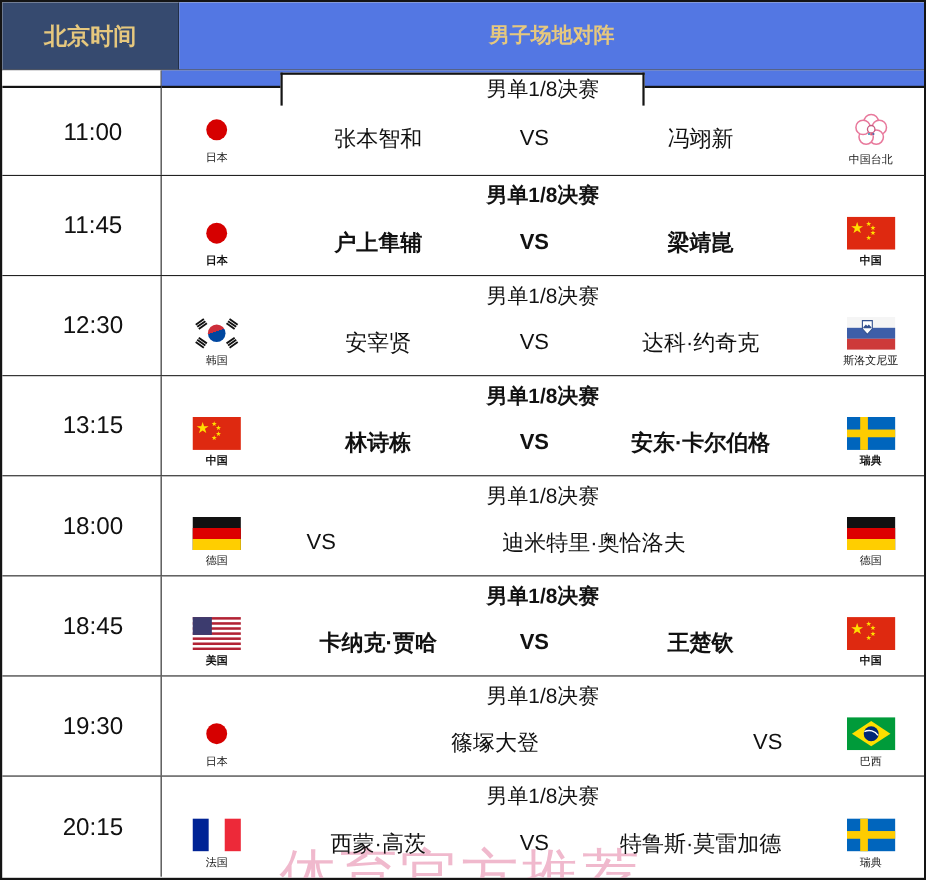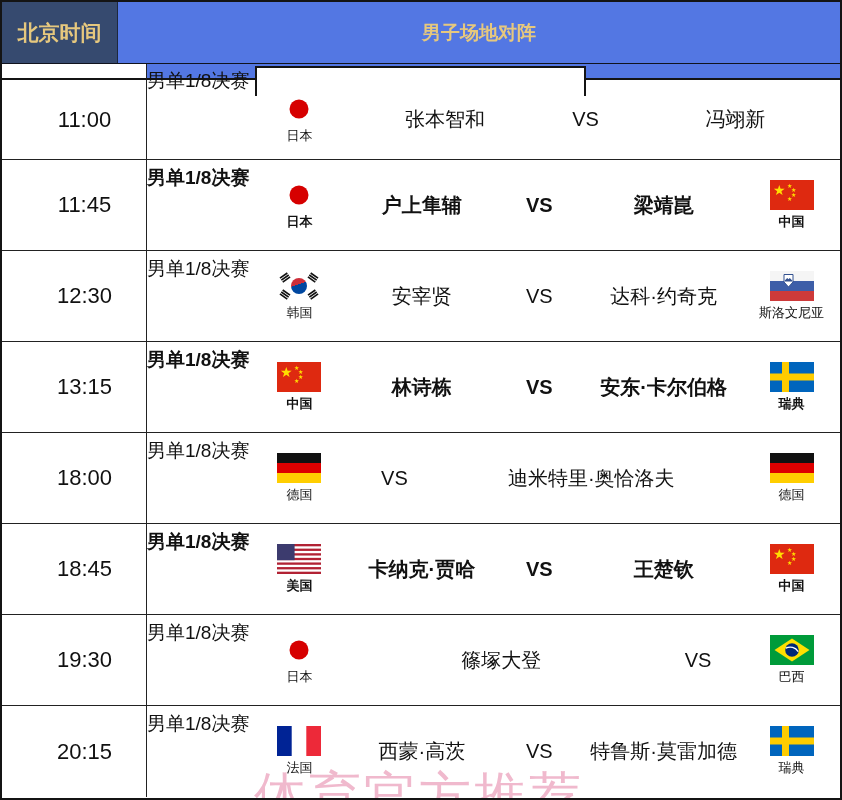--- a/index.html
+++ b/index.html
@@ -5,21 +5,21 @@
   * { margin:0; padding:0; box-sizing:border-box; }
   html,body { background:#fff; }
   body { font-family:"Liberation Sans","DejaVu Sans",sans-serif; color:#111; }
   .table {
     position:relative; width:842px; height:800px; margin:0 auto;
     background:#fff; border:2px solid #141414; overflow:hidden;
   }
   
   .header { display:flex; height:62px; border-bottom:1px solid #10131d; }
   .h-left {
-    width:116px; background:var(--navy,#364a6f); color:var(--gold,#e6c87e);
+    width:161px; background:var(--navy,#364a6f); color:var(--gold,#e6c87e);
     display:flex; align-items:center; justify-content:center;
     font-size:21px; font-weight:700; border-right:1px solid rgba(0,0,0,.45);
   }
   .h-right {
     flex:1; background:var(--blue,#5377e3); color:var(--gold,#e6c87e);
     display:flex; flex-direction:row; align-items:center; justify-content:center;
     font-size:19px; font-weight:700; line-height:1.35;
   }
   
   .strip { display:flex; height:16px; }
@@ -33,34 +33,34 @@
   }
   
   .rows { position:relative; z-index:1; }
   .row { display:flex; height:91px; border-bottom:1.5px solid #222; position:relative; background:transparent; }
   .row.first { height:80px; }
   .row:last-child { border-bottom:none; }
   .time {
     width:145px; border-right:1.5px solid #222;
     display:flex; align-items:center; justify-content:center; font-size:22px;padding-left:21px;
   }
-  .match { flex:1; position:relative; display:flex; flex-direction:row; }
+  .match { flex:1; position:relative; display:flex; flex-direction:column; }
   .match-label { text-align:center; font-size:19px; padding-top:5px; }
   .row.first .match-label { margin-top:-12px; padding-top:0; position:relative; z-index:4; }
   .label-box {
     position:absolute; left:108px; top:-14px; width:331px; height:30px;
     background:#fff; border:2px solid #141414; border-bottom:none; z-index:3;
   }
   .content { flex:1; display:flex; align-items:center; }
   .flag-cell { width:100px; display:flex; flex-direction:column; align-items:center; gap:3px; }
   .flag-cell.right { width:97px; }
   .flag { display:block; line-height:0; }
   .flag svg { width:44px; height:30px; display:block; }
   .flag-cell.sq .flag svg { width:34px; height:34px; }
-  .country { font-size:13px; }
+  .country { font-size:10px; }
   .p1 { flex:1.05; text-align:center; font-size:20px; }
   .vs { width:90px; text-align:center; font-size:20px; }
   .p2 { flex:1.15; text-align:center; font-size:20px; }
   .row.bold .match { font-weight:700; }
 </style>
 </head>
 <body>
 
 <div class="table">
 
@@ -92,20 +92,36 @@
                 <svg viewBox="0 0 44 30">
                   <rect width="44" height="30" fill="#fff"></rect>
                   <circle cx="22" cy="15" r="9.5" fill="#d60000"></circle>
                 </svg>
               </span>
             <span class="country">日本</span>
           </div>
           <div class="p1">张本智和</div>
           <div class="vs">VS</div>
           <div class="p2">冯翊新</div>
+          <div class="flag-cell right sq">
+            <span class="flag">
+                <svg viewBox="0 0 34 34">
+                  <circle cx="17" cy="9.5" r="6.5" fill="#fff" stroke="#e8799c" stroke-width="1.4"></circle>
+                  <circle cx="24.4" cy="14.8" r="6.5" fill="#fff" stroke="#e8799c" stroke-width="1.4"></circle>
+                  <circle cx="21.6" cy="23.6" r="6.5" fill="#fff" stroke="#e8799c" stroke-width="1.4"></circle>
+                  <circle cx="12.4" cy="23.6" r="6.5" fill="#fff" stroke="#e8799c" stroke-width="1.4"></circle>
+                  <circle cx="9.6" cy="14.8" r="6.5" fill="#fff" stroke="#e8799c" stroke-width="1.4"></circle>
+                  <circle cx="17" cy="16.5" r="3.4" fill="#fff" stroke="#c85a80" stroke-width="1.2"></circle>
+                  <circle cx="15" cy="20.8" r="1" fill="#3a8fb7"></circle>
+                  <circle cx="17" cy="21.2" r="1" fill="#d9596f"></circle>
+                  <circle cx="19" cy="20.8" r="1" fill="#4a62a8"></circle>
+                </svg>
+              </span>
+            <span class="country">中国台北</span>
+          </div>
         </div>
       </div>
     </div>
 
     <div class="row bold">
       <div class="time">11:45</div>
       <div class="match">
         <div class="match-label">男单1/8决赛</div>
         <div class="content">
           <div class="flag-cell">

